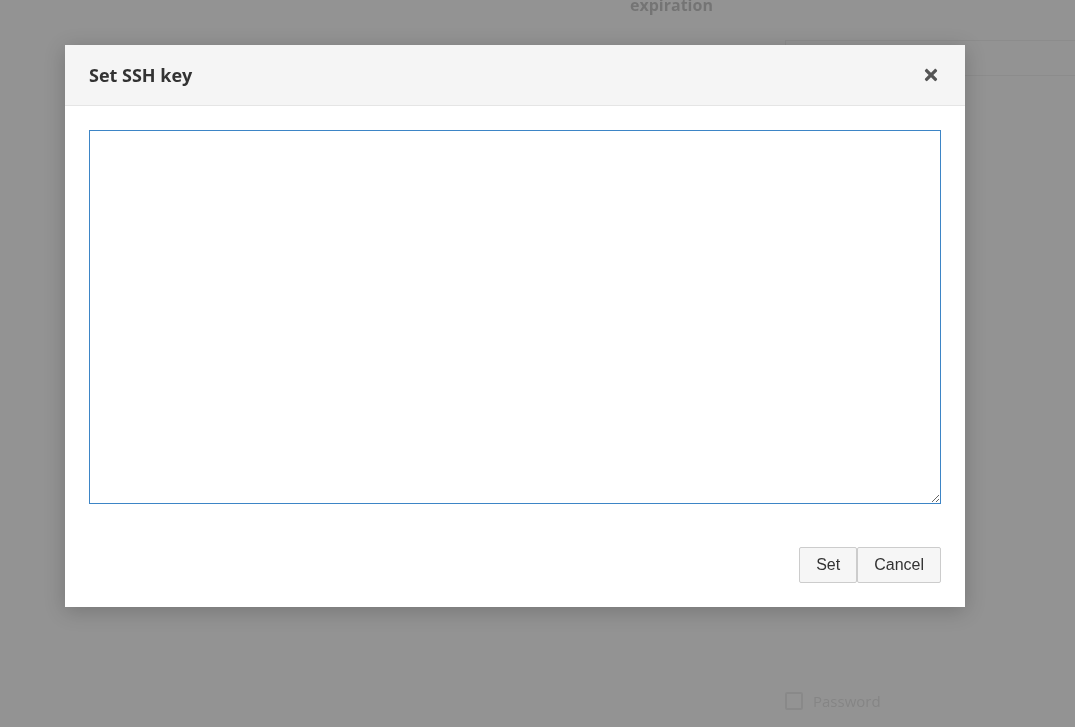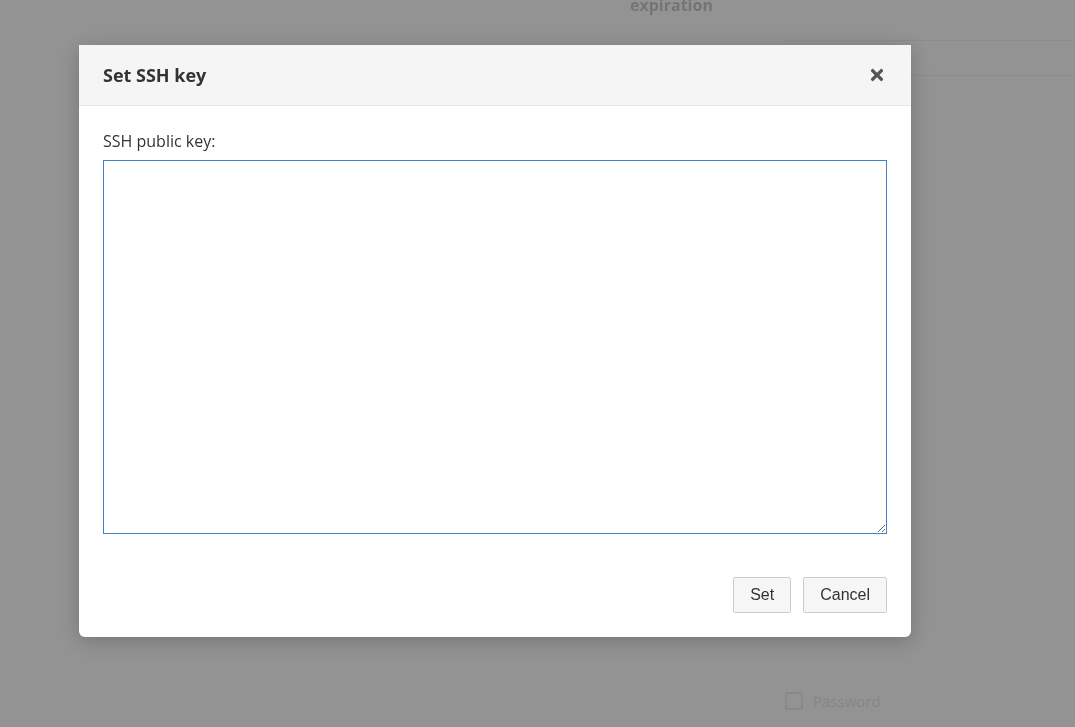--- a/index.html
+++ b/index.html
@@ -84,26 +84,25 @@
     }
     .bg-checkbox {
       width: 18px; height: 18px;
       border: 2px solid #bbb;
       border-radius: 2px;
     }
     .modal {
       position: absolute;
       left: 65px;
       top: 45px;
-      width: 832px;
+      width: 900px;
       background: #fff;
       z-index: 20;
-      border-radius: 6px;
+      border-radius: 0;
       box-shadow: 0 4px 20px rgba(0,0,0,0.2);
-      margin-left: 14px;
     }
     .modal-header {
       background: #f5f5f5;
       border-bottom: 1px solid #e5e5e5;
       padding: 18px 24px;
       display: flex;
       align-items: center;
       justify-content: space-between;
     }
     .modal-title {
@@ -137,21 +136,21 @@
       outline: none;
       resize: both;
       padding: 6px;
       font-family: inherit;
       font-size: 14px;
     }
     .modal-footer {
       padding: 14px 24px 24px;
       display: flex;
       justify-content: flex-end;
-      gap: 12px;
+      gap: 0;
     }
     .btn {
       border: 1px solid #ccc;
       background: #f6f6f6;
       padding: 8px 16px;
       font-size: 16px;
       color: #333;
       cursor: pointer;
       border-radius: 2px;
     }
@@ -182,20 +181,19 @@
 <div class="modal">
   <div class="modal-header">
     <div class="modal-title">Set SSH key</div>
     <div class="close-icon">
       <svg viewBox="0 0 352 512">
           <path d="M242.7 256l100.1-100.1c12.3-12.3 12.3-32.2 0-44.5l-22.2-22.2c-12.3-12.3-32.2-12.3-44.5 0L176 189.3 75.9 89.2c-12.3-12.3-32.2-12.3-44.5 0L9.2 111.4c-12.3 12.3-12.3 32.2 0 44.5L109.3 256 9.2 356.1c-12.3 12.3-12.3 32.2 0 44.5l22.2 22.2c12.3 12.3 32.2 12.3 44.5 0L176 322.7l100.1 100.1c12.3 12.3 32.2 12.3 44.5 0l22.2-22.2c12.3-12.3 12.3-32.2 0-44.5L242.7 256z"></path>
         </svg>
     </div>
   </div>
   <div class="modal-body">
-    <label class="field-label">SSH public key:</label>
     <textarea class="ssh-textarea" autofocus="" style=""></textarea>
   </div>
   <div class="modal-footer">
     <button class="btn">Set</button>
     <button class="btn">Cancel</button>
   </div>
 </div>
 
 </body></html>

